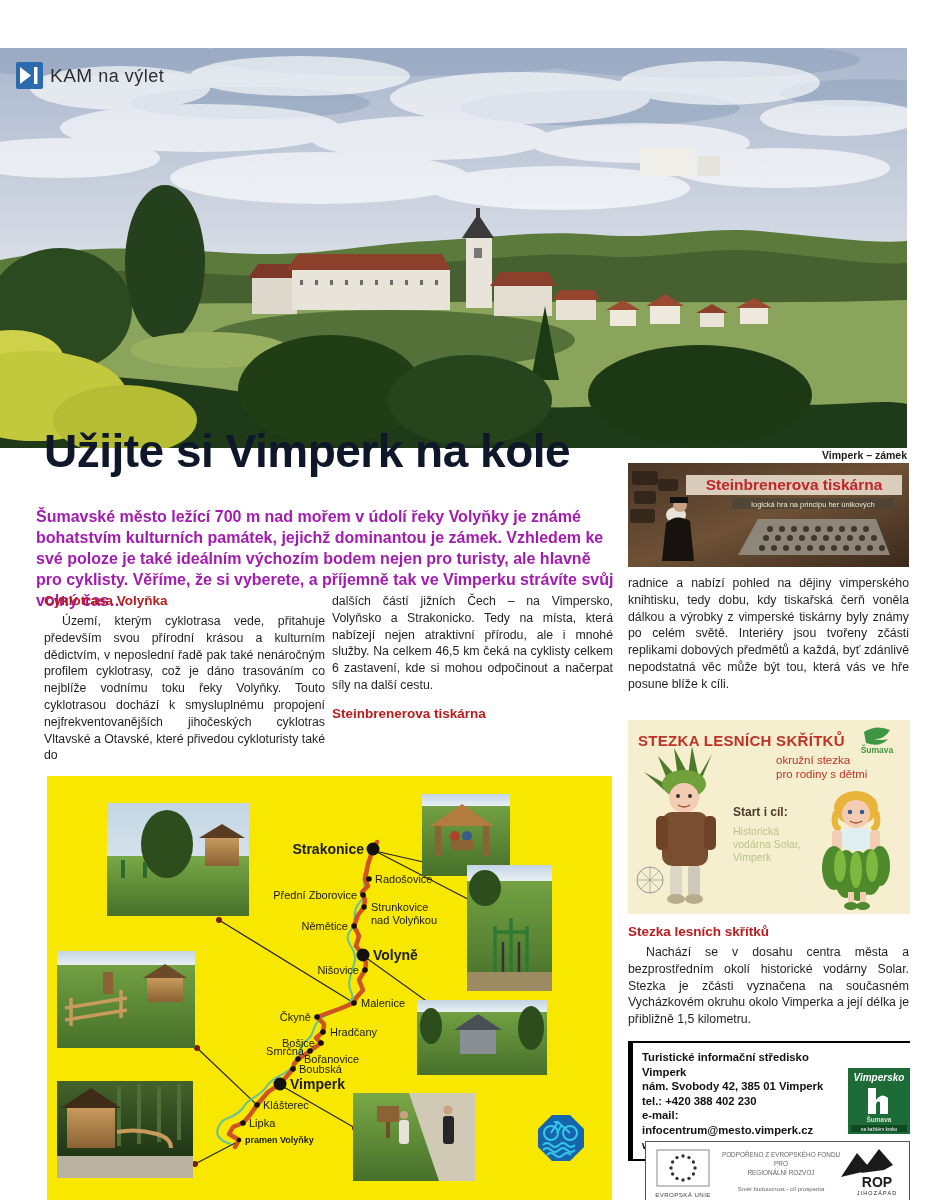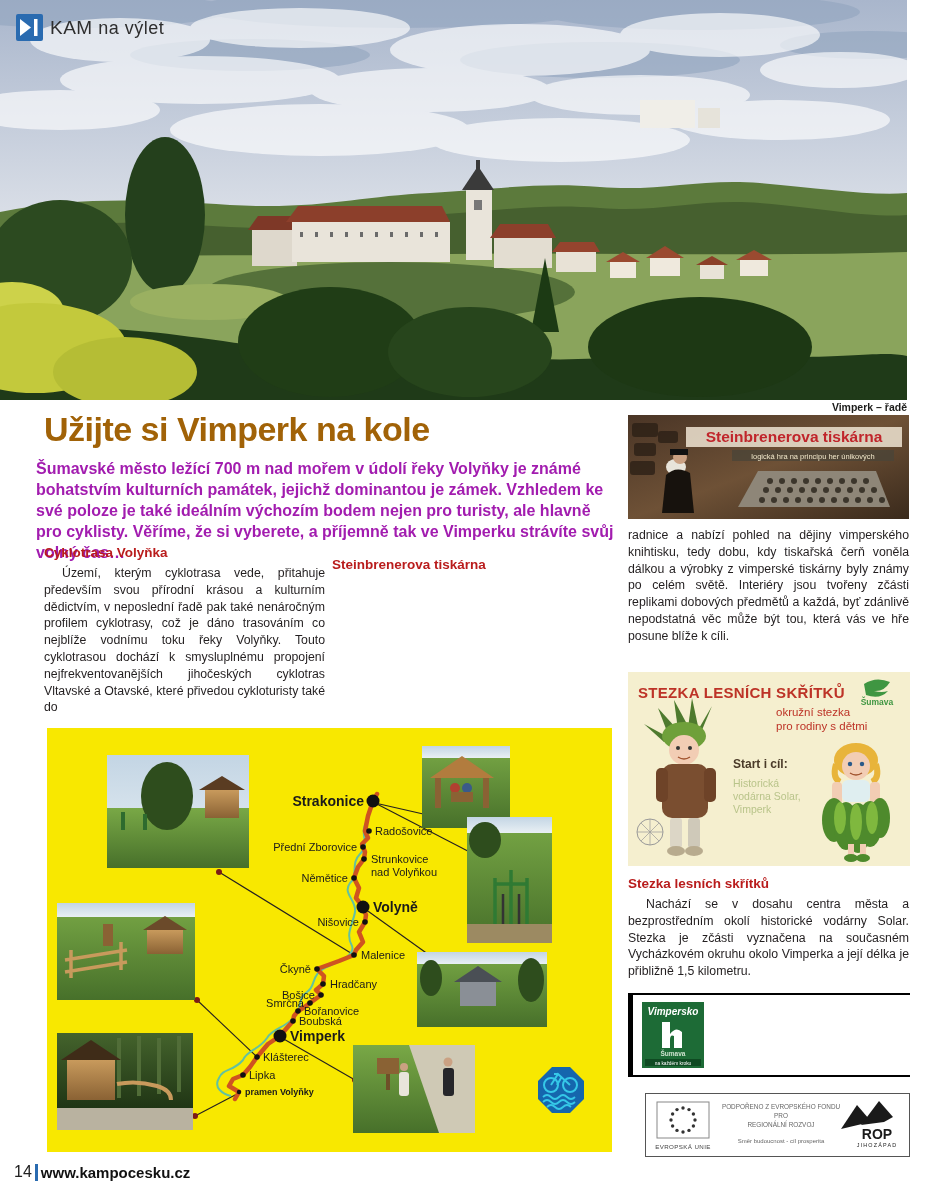--- a/index.html
+++ b/index.html
@@ -1,34 +1,34 @@
 <!DOCTYPE html>
 <html lang="cs"><head>
 <meta charset="utf-8">
 <style>
   html,body{margin:0;padding:0;background:#fff;}
   #page{position:relative;width:943px;height:1200px;background:#fff;overflow:hidden;
         font-family:"Liberation Sans",sans-serif;color:#231f20;}
-  .abs{position:absolute;}
+  .abs{position:absolute;margin-top:48px;}
   svg{display:block;}
   svg text{font-family:"Liberation Sans",sans-serif;}
 
   
   #kam-logo{left:16px;top:14px;display:flex;align-items:center;gap:7px;z-index:5;}
   #kam-logo .word{font-size:18px;color:#2e2e2e;letter-spacing:.5px;}
   #kam-logo .word b{font-weight:400;font-size:19px;}
 
   
   #hero{left:0;top:0;width:907px;height:400px;}
   #hero-caption{top:401px;left:500px;width:407px;text-align:right;
                 font-size:10.5px;font-weight:700;color:#1d1d1b;}
 
   
-  #title{left:44px;top:412px;width:585px;font-size:34px;line-height:1.05;
-         font-weight:700;color:#a16207;letter-spacing:-.5px;}
+  #title{left:44px;top:427px;width:585px;font-size:46px;line-height:1.05;
+         font-weight:700;color:#0f172a;letter-spacing:-.5px;}
   #lead{left:36px;top:458px;width:578px;font-size:16px;line-height:21px;
         font-weight:700;color:#a21caf;}
 
   
   .col{width:281px;font-size:12.3px;line-height:16.8px;text-align:justify;color:#231f20;}
   .col h3{margin:0 0 4px 0;font-size:13.5px;line-height:16px;color:#b91c1c;}
   .col p{margin:0;}
   .col p.ind{text-indent:18px;}
   #col1{left:44px;top:545px;}
   #col2{left:332px;top:545px;}
@@ -157,31 +157,32 @@
 
   <div class="abs" id="kam-logo">
     <svg width="27" height="27" viewBox="0 0 27 27">
       <rect width="27" height="27" rx="2" fill="#2a6bb0"></rect>
       <polygon points="4,5 15,13.5 4,22" fill="#ffffff"></polygon>
       <rect x="18" y="5" width="3.5" height="17" fill="#ffffff"></rect>
     </svg>
     <div class="word"><b>KAM</b> <span>na výlet</span></div>
   </div>
 
-  <div class="abs" id="hero-caption">Vimperk – řadě</div>
+  <div class="abs" id="hero-caption">Vimperk – zámek</div>
 
   <h1 class="abs" id="title" style="margin:0">Užijte si Vimperk na kole</h1>
   <div class="abs" id="lead">Šumavské město ležící 700 m nad mořem v údolí řeky Volyňky je známé bohatstvím kulturních památek, jejichž dominantou je zámek. Vzhledem ke své poloze je také ideálním výchozím bodem nejen pro turisty, ale hlavně pro cyklisty. Věříme, že si vyberete, a příjemně tak ve Vimperku strávíte svůj volný čas…</div>
 
   <div class="abs col" id="col1">
     <h3>Cyklotrasa Volyňka</h3>
     <p class="ind">Území, kterým cyklotrasa vede, přitahuje především svou přírodní krásou a kulturním dědictvím, v neposlední řadě pak také nenáročným profilem cyklotrasy, což je dáno trasováním co nejblíže vodnímu toku řeky Volyňky. Touto cyklotrasou dochází k smysluplnému propojení nejfrekventovanějších jihočeských cyklotras Vltavské a Otavské, které přivedou cykloturisty také do</p>
   </div>
 
   <div class="abs col" id="col2">
+    <p>dalších částí jižních Čech – na Vimpersko, Volyňsko a Strakonicko. Tedy na místa, která nabízejí nejen atraktivní přírodu, ale i mnohé služby. Na celkem 46,5 km čeká na cyklisty celkem 6 zastavení, kde si mohou odpočinout a načerpat síly na další cestu.</p>
     <h3>Steinbrenerova tiskárna</h3>
   </div>
 
   <div class="abs" id="steinbrener">
     <svg width="281" height="104" viewBox="0 0 281 104">
       <defs>
         <linearGradient id="cellar" x1="0" y1="0" x2="1" y2="1">
           <stop offset="0" stop-color="#4a3526"></stop>
             <stop offset=".5" stop-color="#6e5136"></stop>
             <stop offset="1" stop-color="#3a2a1c"></stop>
@@ -314,20 +315,27 @@
       </g>
     </svg>
   </div>
 
   <div class="abs col" id="stezka-block">
     <h3>Stezka lesních skřítků</h3>
     <p class="ind">Nachází se v dosahu centra města a bezprostředním okolí historické vodárny Solar. Stezka je zčásti vyznačena na současném Vycházkovém okruhu okolo Vimperka a její délka je přibližně 1,5 kilometru.</p>
   </div>
 
   <div class="abs" id="infobox">
+    <div class="lines">
+      <div>Turistické informační středisko Vimperk</div>
+      <div>nám. Svobody 42, 385 01 Vimperk</div>
+      <div>tel.: +420 388 402 230</div>
+      <div>e-mail: infocentrum@mesto.vimperk.cz</div>
+      <div>www.vimperk.cz</div>
+    </div>
     <svg width="62" height="66" viewBox="0 0 62 66">
       <rect width="62" height="66" fill="#1d6b36"></rect>
       <text x="31" y="13" text-anchor="middle" font-size="10" font-weight="bold" font-style="italic" fill="#fff">Vimpersko</text>
       <path d="M20,20 h8 v12 q6,-8 12,-2 v16 h-8 v-12 q-4,-2 -4,4 v8 h-8 Z" fill="#ffffff"></path>
       <text x="31" y="54" text-anchor="middle" font-size="6.5" font-weight="bold" fill="#cfe3cf">Šumava</text>
       <rect x="3" y="57" width="56" height="7" fill="#0f4a22"></rect>
       <text x="31" y="62.5" text-anchor="middle" font-size="4.8" fill="#fff">na každém kroku</text>
     </svg>
   </div>
 

